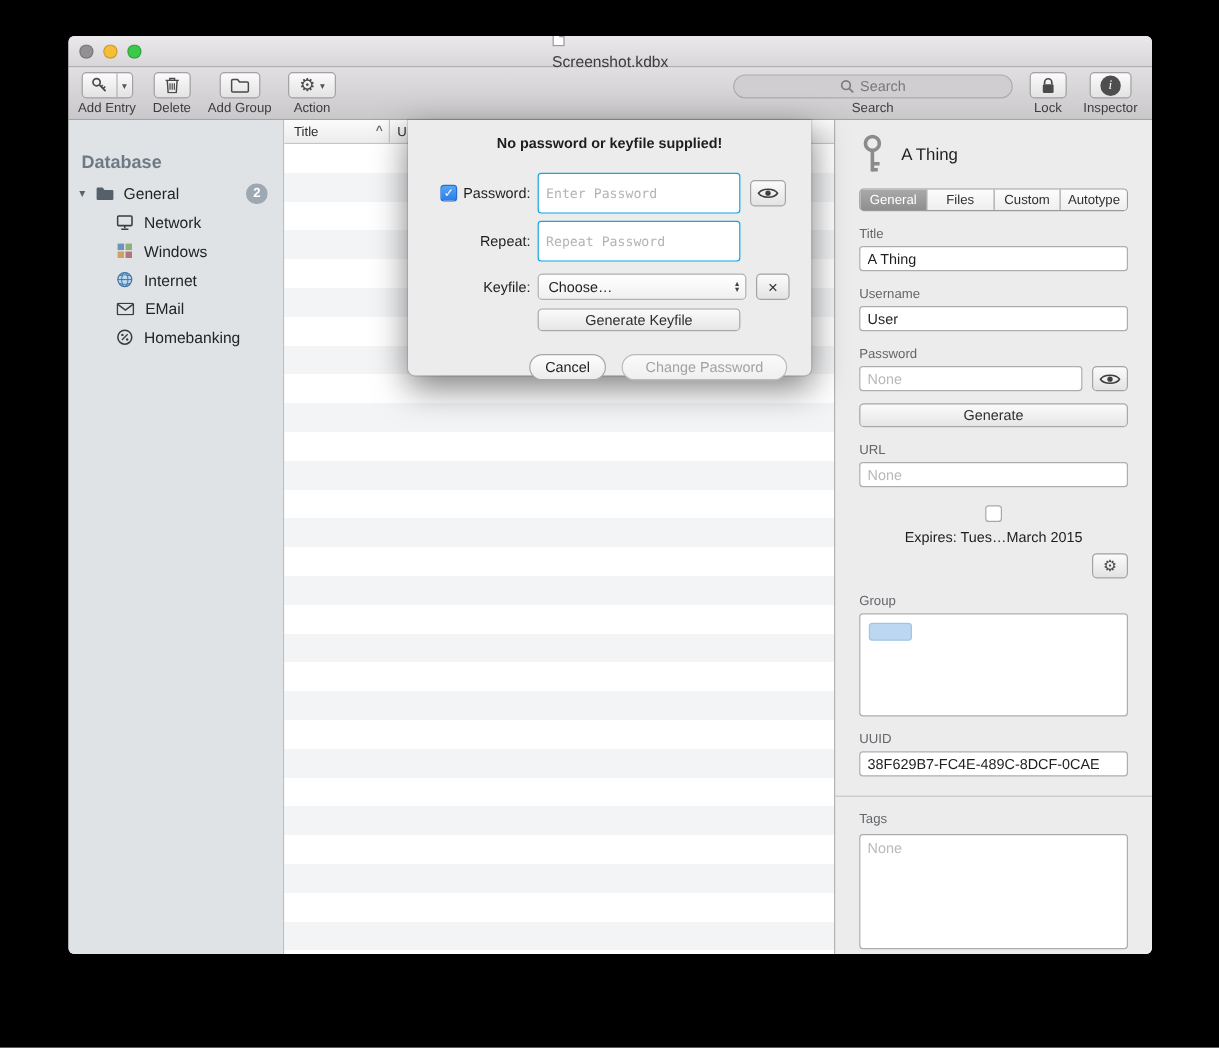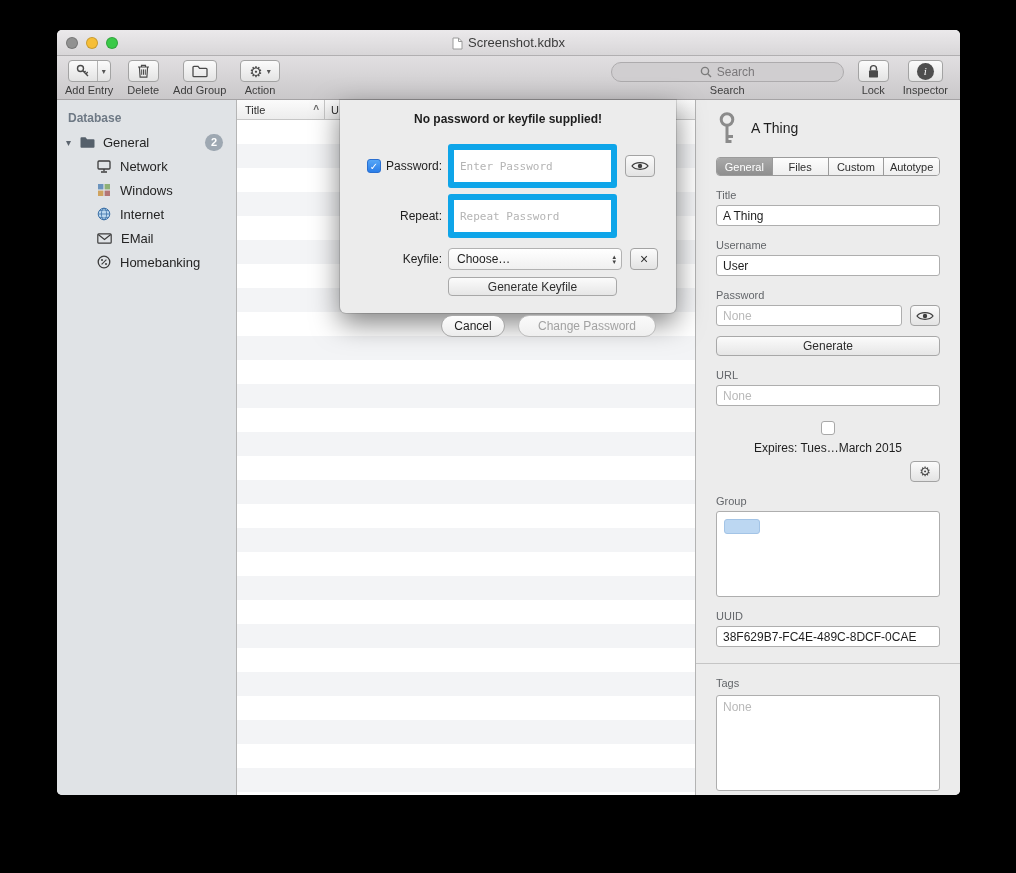--- a/index.html
+++ b/index.html
@@ -12,21 +12,21 @@
 
   
   .titlebar { height:26px; background:linear-gradient(#ebe9eb,#d8d6d8);
     border-bottom:1px solid #b1afb1; position:relative; display:flex;
     align-items:center; justify-content:center; }
   .traffic { position:absolute; left:9px; top:7px; display:flex; gap:8px; }
   .light { width:12px; height:12px; border-radius:50%; border:1px solid rgba(0,0,0,.18); }
   .light.close { background:#919191; }
   .light.min { background:#f6be37; }
   .light.zoom { background:#3ac948; }
-  .title-wrap { display:flex; align-items:flex-end; gap:5px; font-size:13px; color:#3c3c3c; }
+  .title-wrap { display:flex; align-items:flex-start; gap:5px; font-size:13px; color:#3c3c3c;flex-direction:column; }
 
   
   .toolbar { height:44px; background:linear-gradient(#e1dfe1,#cac8ca);
     border-bottom:1px solid #a5a3a5; display:flex; align-items:flex-start;
     padding:4px 12px 0 8px; }
   .tb-item { display:flex; flex-direction:column; align-items:center; margin-right:14px; }
   .tb-label { font-size:11px; color:#3d3d3d; margin-top:2px; white-space:nowrap; }
   .bezel { height:22px; background:linear-gradient(#fbfbfb,#e3e3e3);
     border:1px solid #a3a3a3; border-radius:4px; display:flex; align-items:center;
     justify-content:center; padding:0 8px; color:#4a4a4a; cursor:default; }
@@ -43,21 +43,21 @@
   .info-circle { width:17px; height:17px; border-radius:50%; background:#4e4e4e;
     color:#fff; font-size:11px; font-style:italic; font-family:"Liberation Serif",serif;
     display:flex; align-items:center; justify-content:center; }
 
   
   .content { position:absolute; top:70px; left:0; right:0; bottom:0; display:flex; }
 
   
   .sidebar { width:180px; flex-shrink:0; background:#e0e3e6; border-right:1px solid #b5b5b5;
     padding-top:8px; }
-  .sb-header { font-size:12px; font-weight:bold; color:#6e7985; padding:3px 0 5px 11px; }
+  .sb-header { font-size:15px; font-weight:bold; color:#6e7985; padding:3px 0 5px 11px;margin-top:16px; }
   .sb-root { display:flex; align-items:center; height:24px; padding-left:9px;
     font-size:13px; color:#242424; }
   .disclosure { width:13px; font-size:10px; color:#5b646e; }
   .sb-root .lbl { margin-left:7px; }
   .badge { margin-left:auto; margin-right:13px; background:#9ea8b2; color:#fff;
     font-size:11px; font-weight:bold; min-width:18px; height:17px; border-radius:9px;
     display:flex; align-items:center; justify-content:center; padding:0 5px; }
   .sb-item { display:flex; align-items:center; height:24px; padding-left:40px;
     font-size:13px; color:#242424; gap:9px; }
   .sb-item svg { flex-shrink:0; }
@@ -118,21 +118,21 @@
   .dialog { position:absolute; left:283px; top:70px; width:336px; height:213px;
     background:#ececec; border-radius:0 0 6px 6px; z-index:10; padding-top:12px;
     box-shadow:0 10px 28px rgba(0,0,0,.5), 0 0 0 1px rgba(0,0,0,.12); }
   .dlg-message { text-align:center; font-size:12px; font-weight:bold; color:#1e1e1e; }
   .dlg-row { display:flex; align-items:center; }
   .dlg-row.r1 { margin-top:18px; }
   .dlg-row.r2 { margin-top:6px; }
   .dlg-row.r3 { margin-top:10px; }
   .dlg-left { width:108px; display:flex; align-items:center; justify-content:flex-end;
     gap:5px; font-size:12px; color:#1e1e1e; padding-right:6px; }
-  .dlg-field { width:169px; height:22px; border:6px solid #0ea5e9; border-radius:3px;
+  .dlg-field { width:169px; height:22px; border:1px solid #0ea5e9; border-radius:3px;
     background:#fff; font-family:"DejaVu Sans Mono", monospace; font-size:11px;
     padding:16px 6px; color:#1e1e1e; }
   .dlg-field::placeholder { color:#b4b4b4; }
   .dlg-row .icon-btn { margin-left:8px; height:22px; }
   .popup { width:174px; height:22px; border:1px solid #b2b2b2; border-radius:4px;
     background:linear-gradient(#ffffff,#f0f0f0); display:flex; align-items:center;
     padding:0 5px 0 8px; font-size:12px; color:#1e1e1e; }
   .popup .pop-label { flex:1; }
   .stepper { display:flex; flex-direction:column; align-items:center; line-height:5px;
     font-size:7px; color:#444; }

